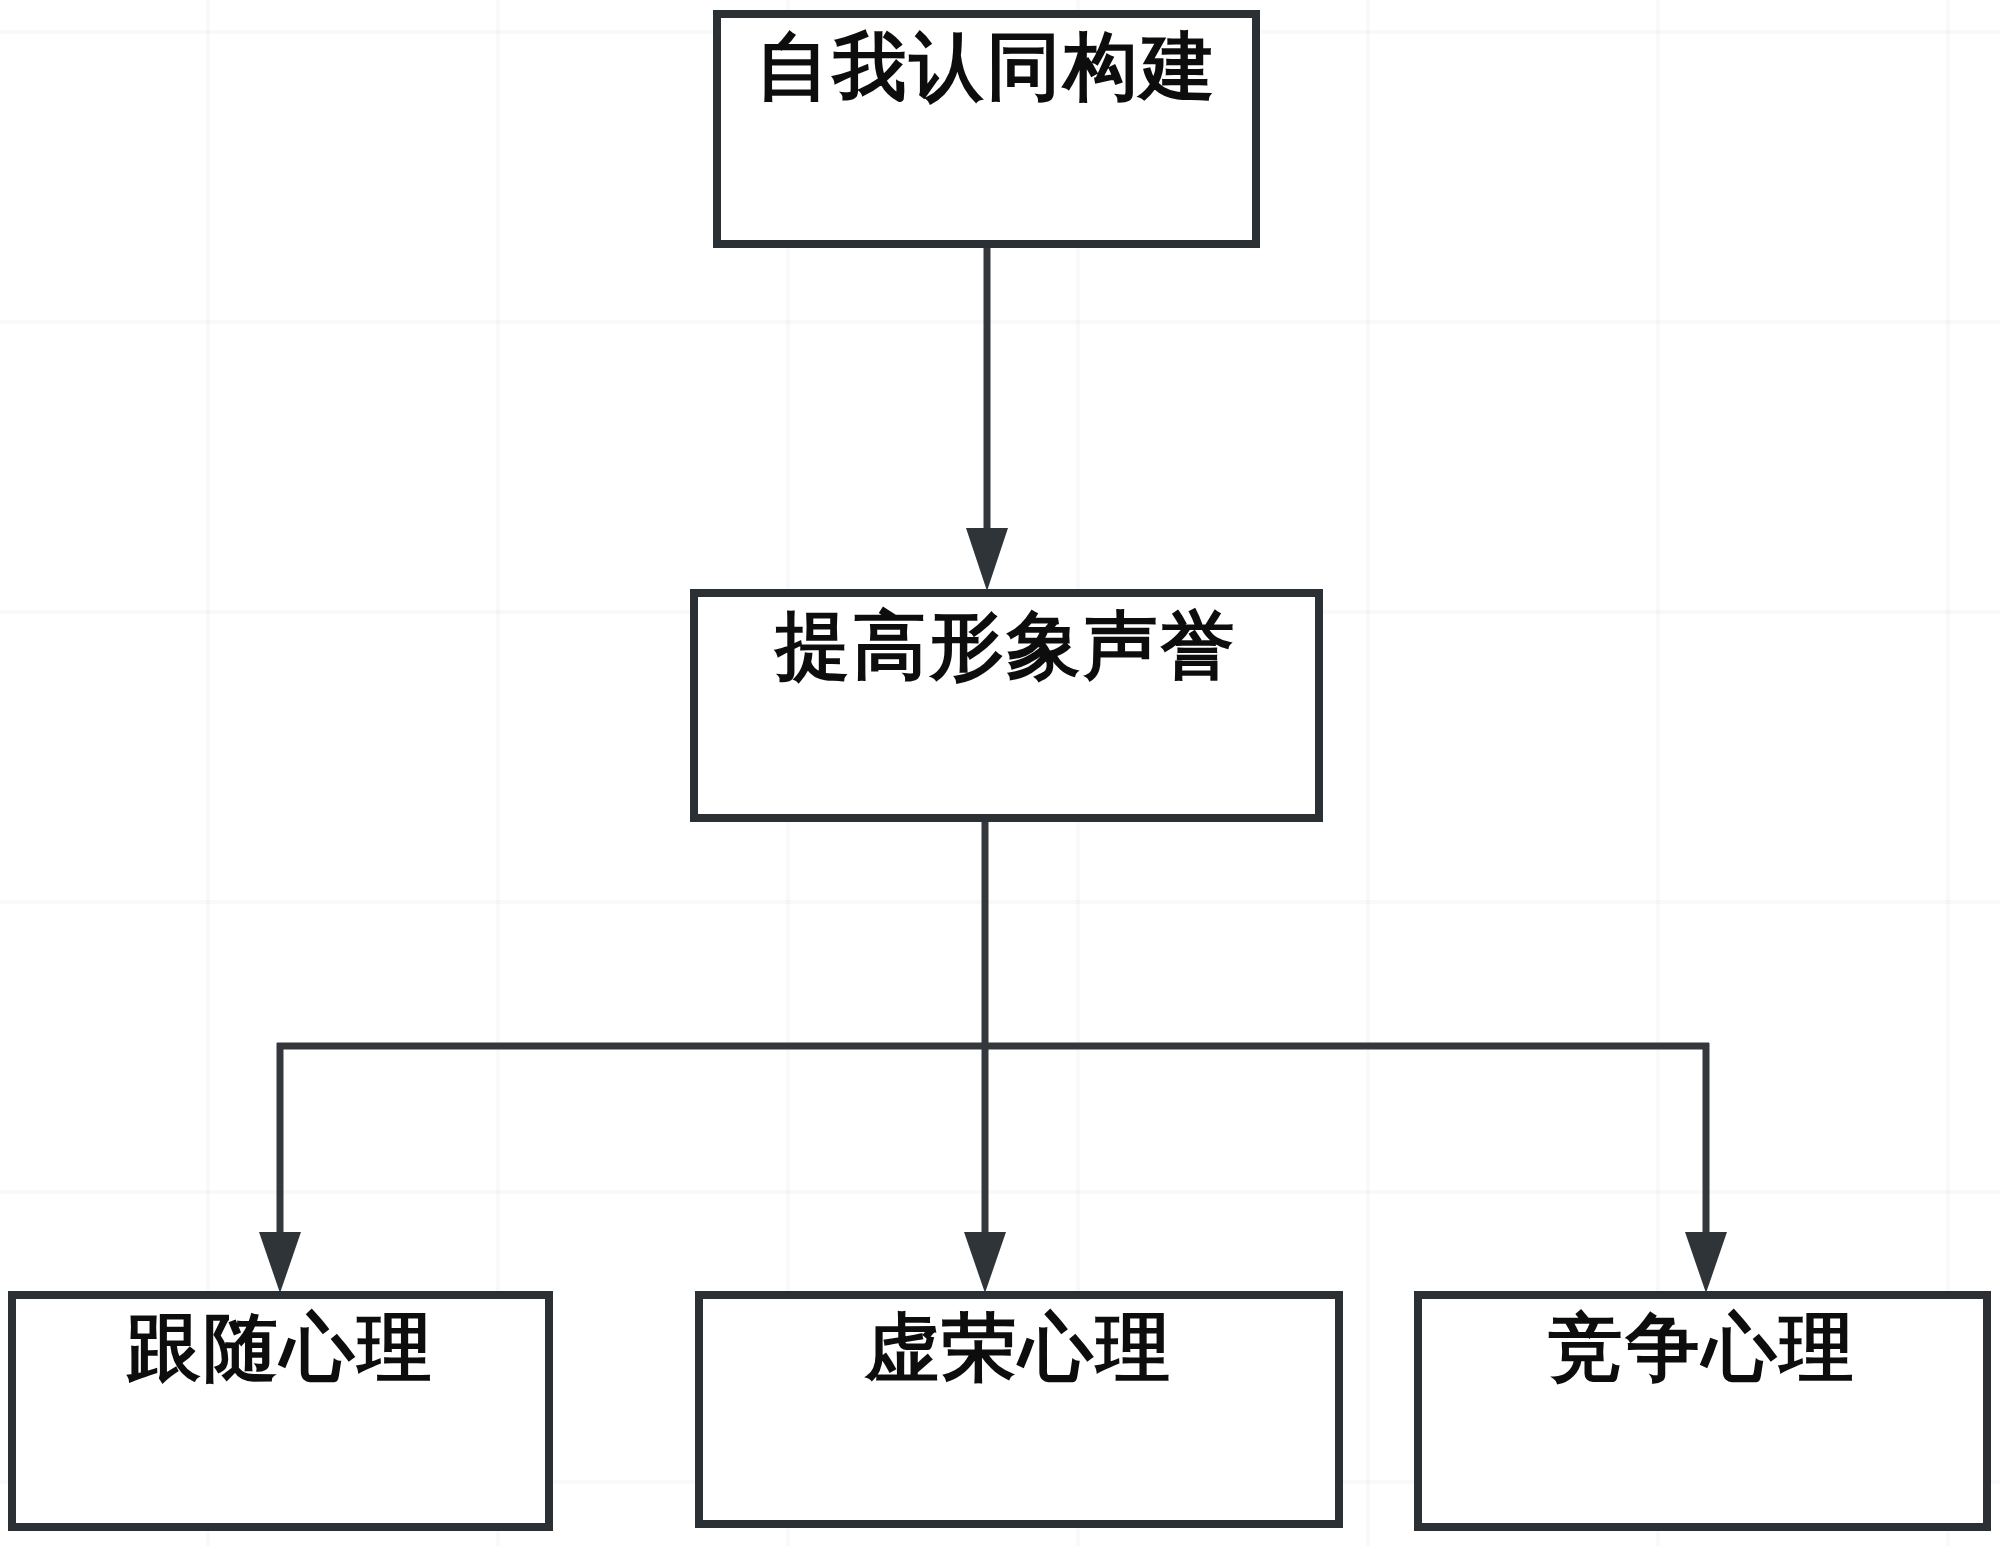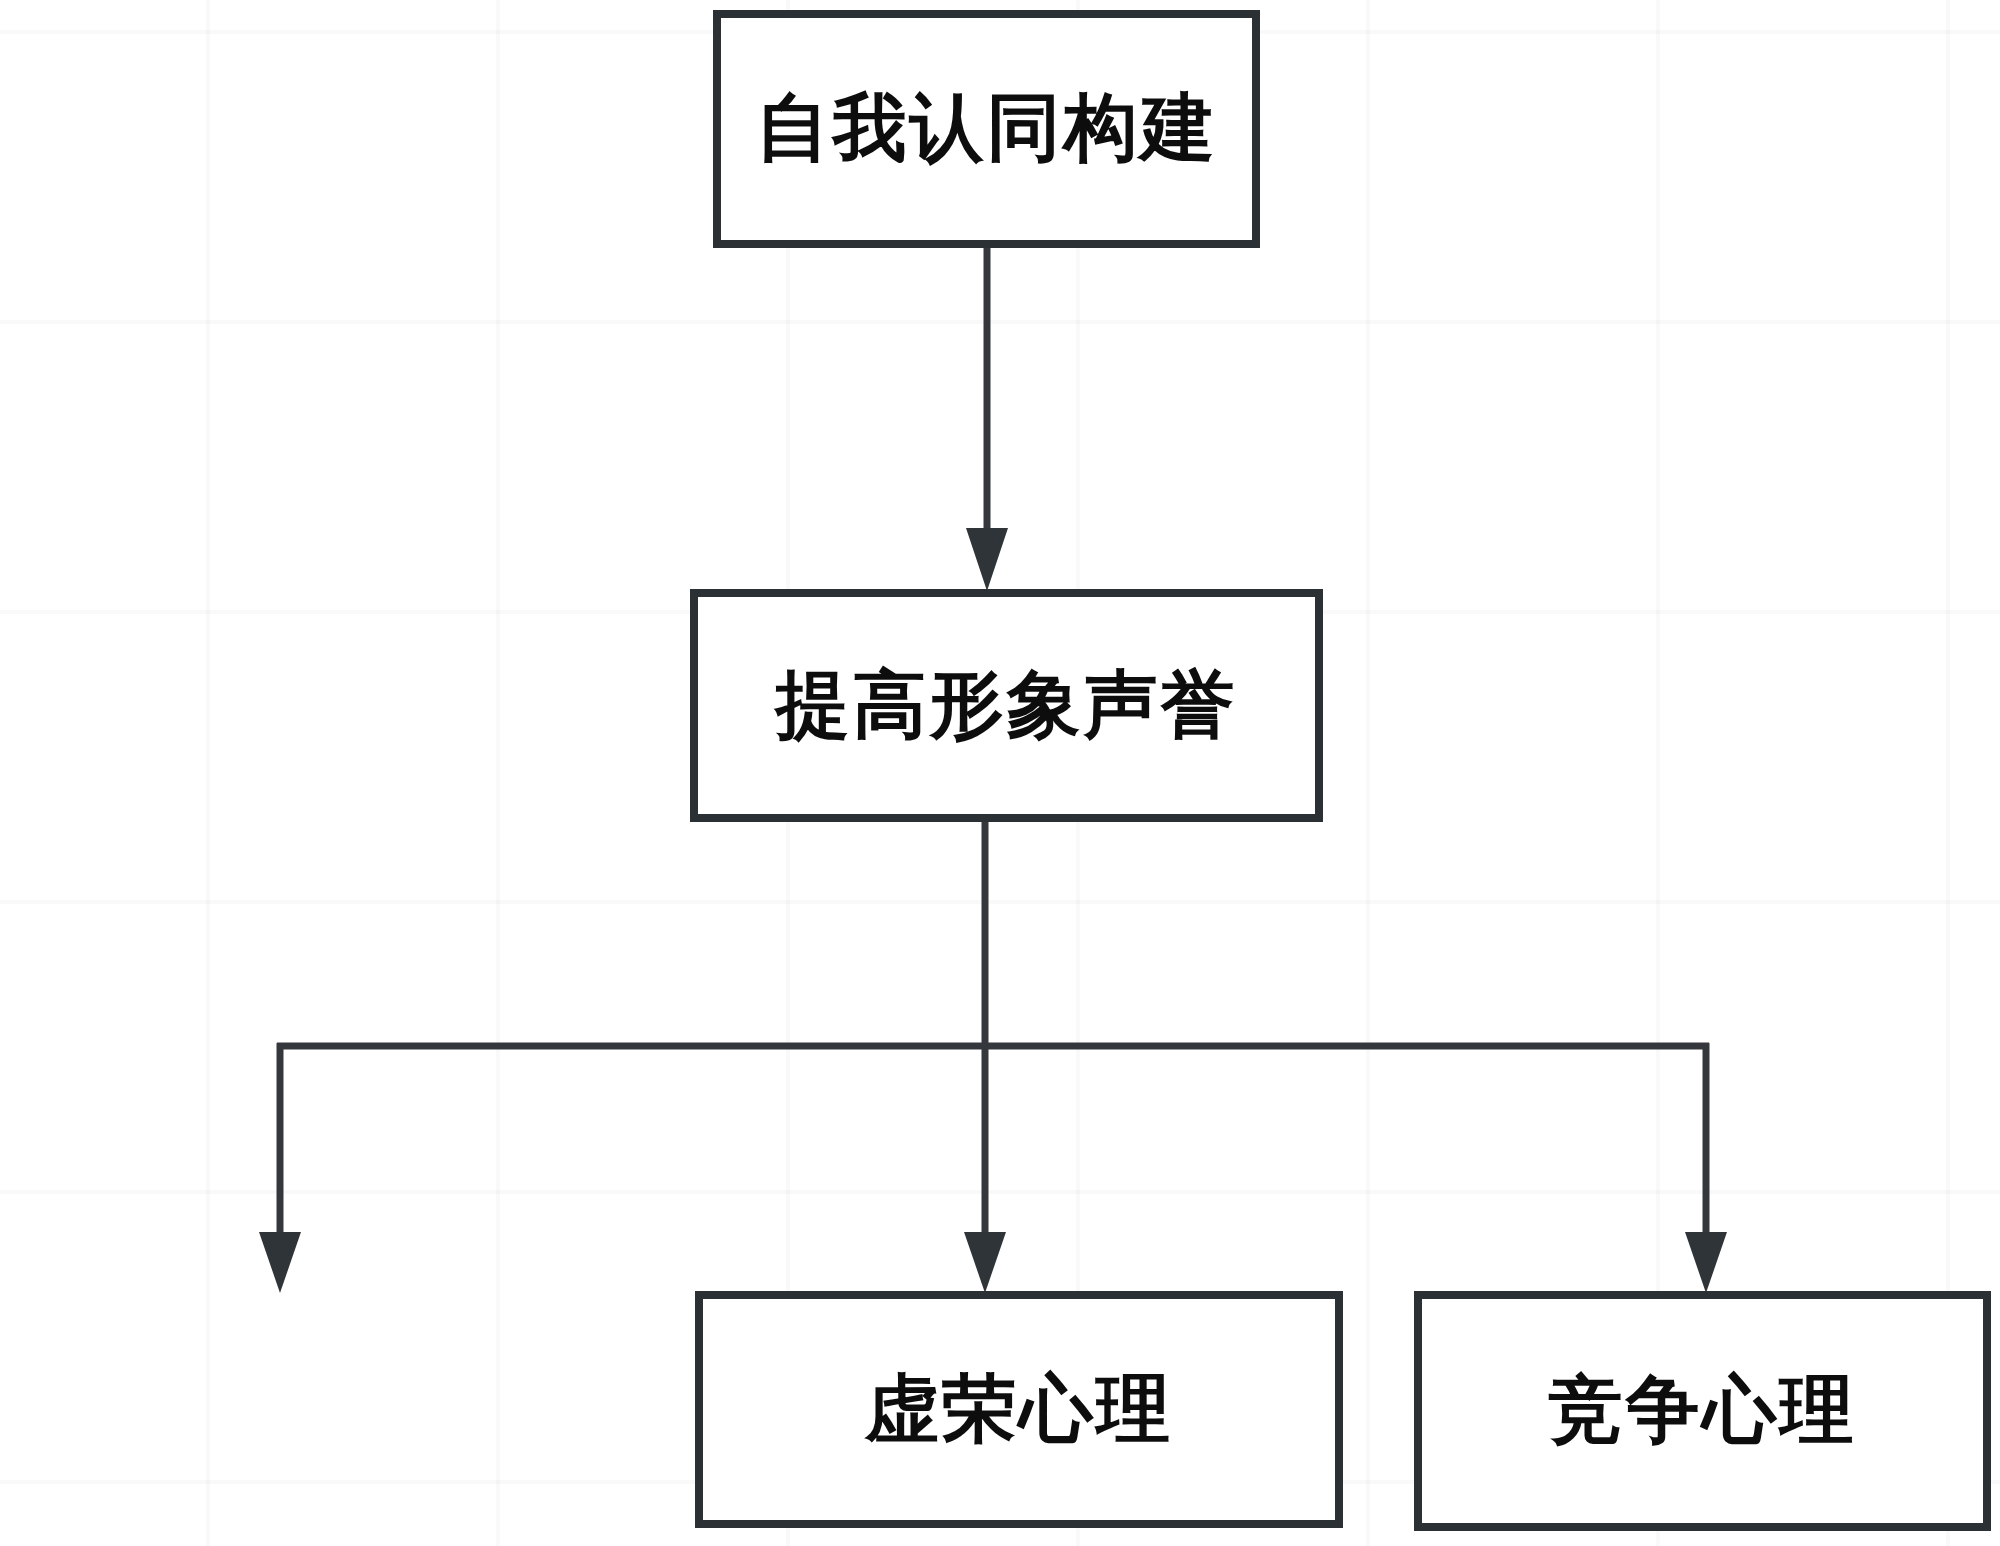--- a/index.html
+++ b/index.html
@@ -30,21 +30,20 @@
   .edge-head {
     fill: #2f3438;
     stroke: none;
   }
   .node {
     position: absolute;
     box-sizing: border-box;
     background: #ffffff;
     border: 8px solid #2b3034;
     display: flex;
-    align-items: center;
     justify-content: center;
     font-size: 74px;
     font-weight: 700;
     letter-spacing: 3px;
     color: #0d0d0d;
     white-space: nowrap;
   }
   .node-top    { left: 713px;  top: 10px;   width: 547px; height: 238px; }
   .node-mid    { left: 690px;  top: 589px;  width: 633px; height: 233px; }
   .node-b-left { left: 8px;    top: 1291px; width: 545px; height: 240px; }
@@ -76,20 +75,23 @@
   </svg>
 
   <div class="node node-top">
     <span>自我认同构建</span>
   </div>
 
   <div class="node node-mid">
     <span>提高形象声誉</span>
   </div>
 
+  <div class="node node-b-left">
+    <span>跟随心理</span>
+  </div>
 
   <div class="node node-b-mid">
     <span>虚荣心理</span>
   </div>
 
   <div class="node node-b-right">
     <span>竞争心理</span>
   </div>
 
 </div>

